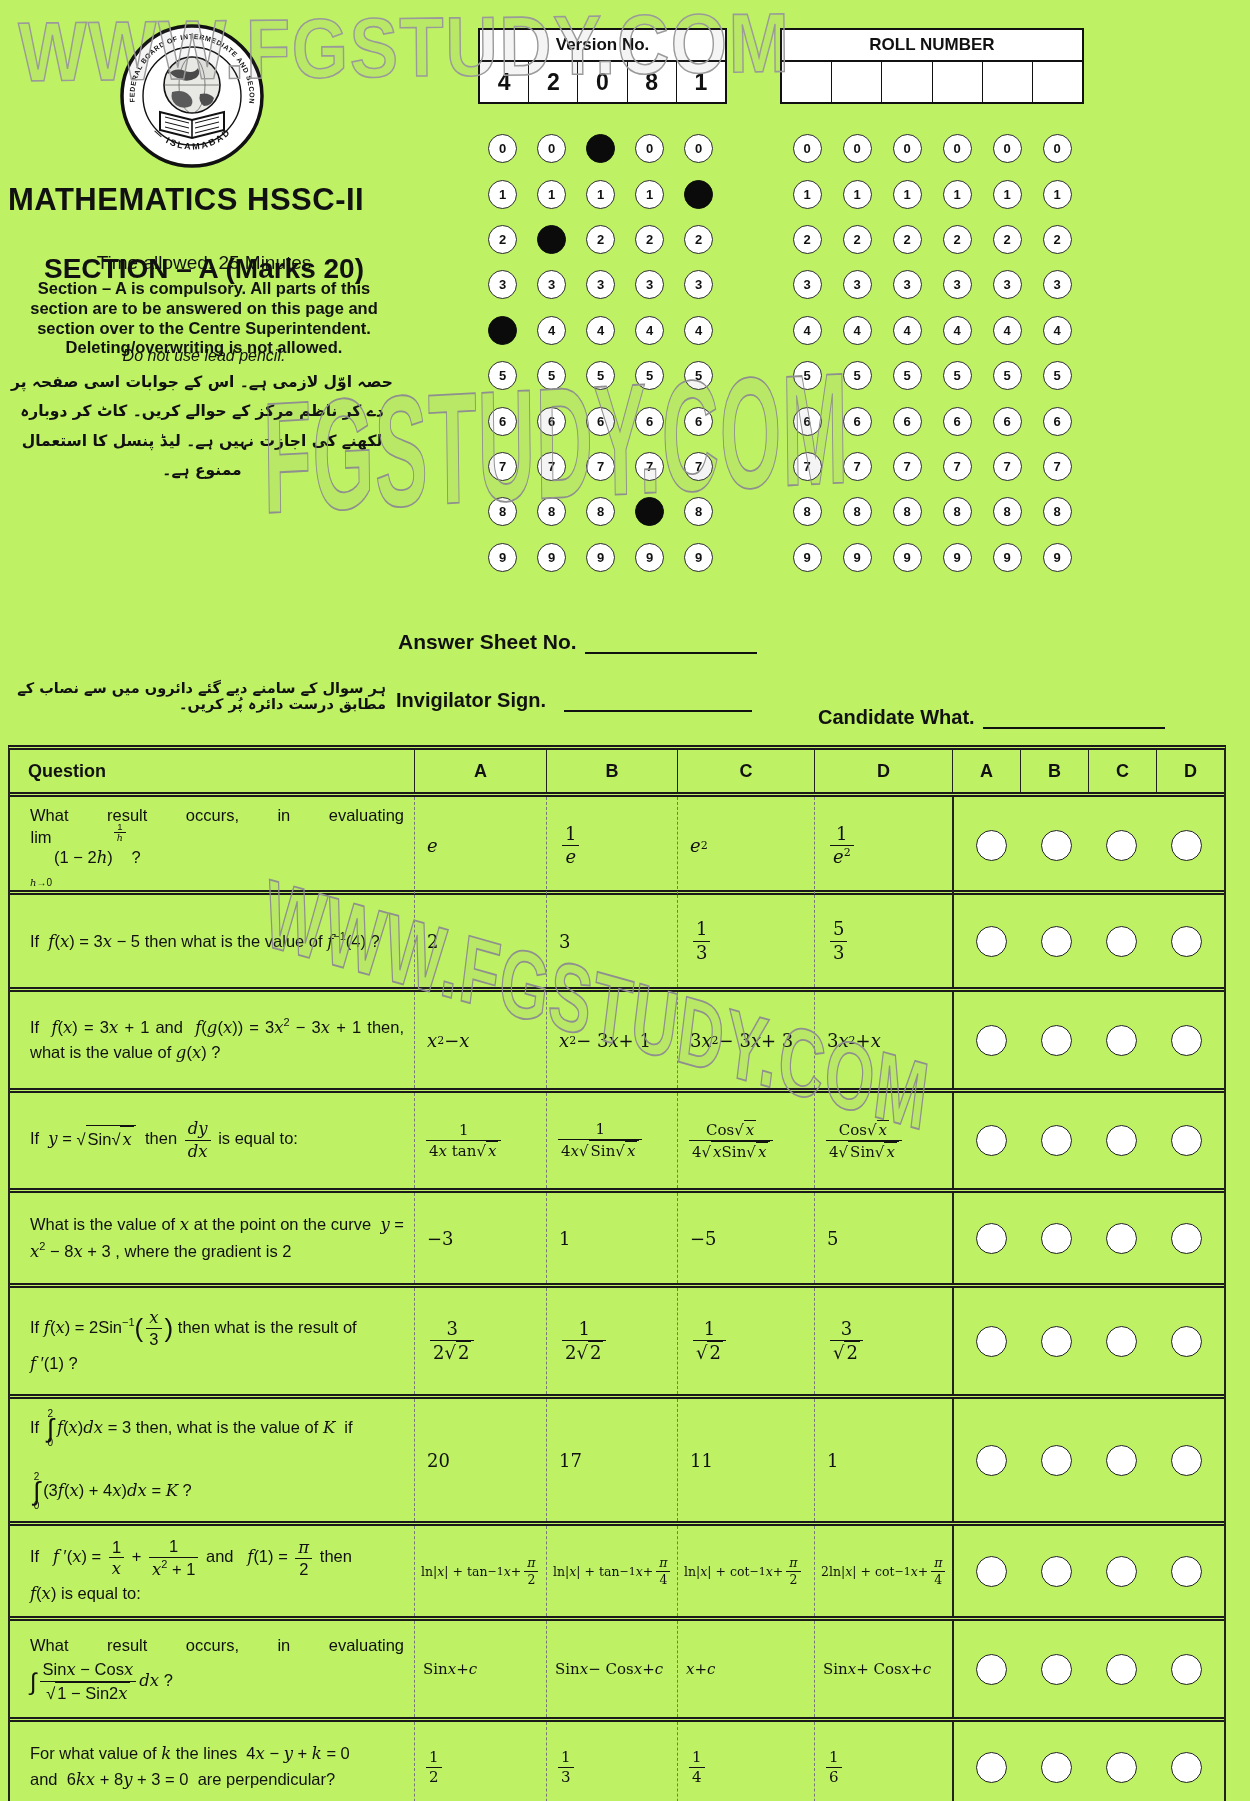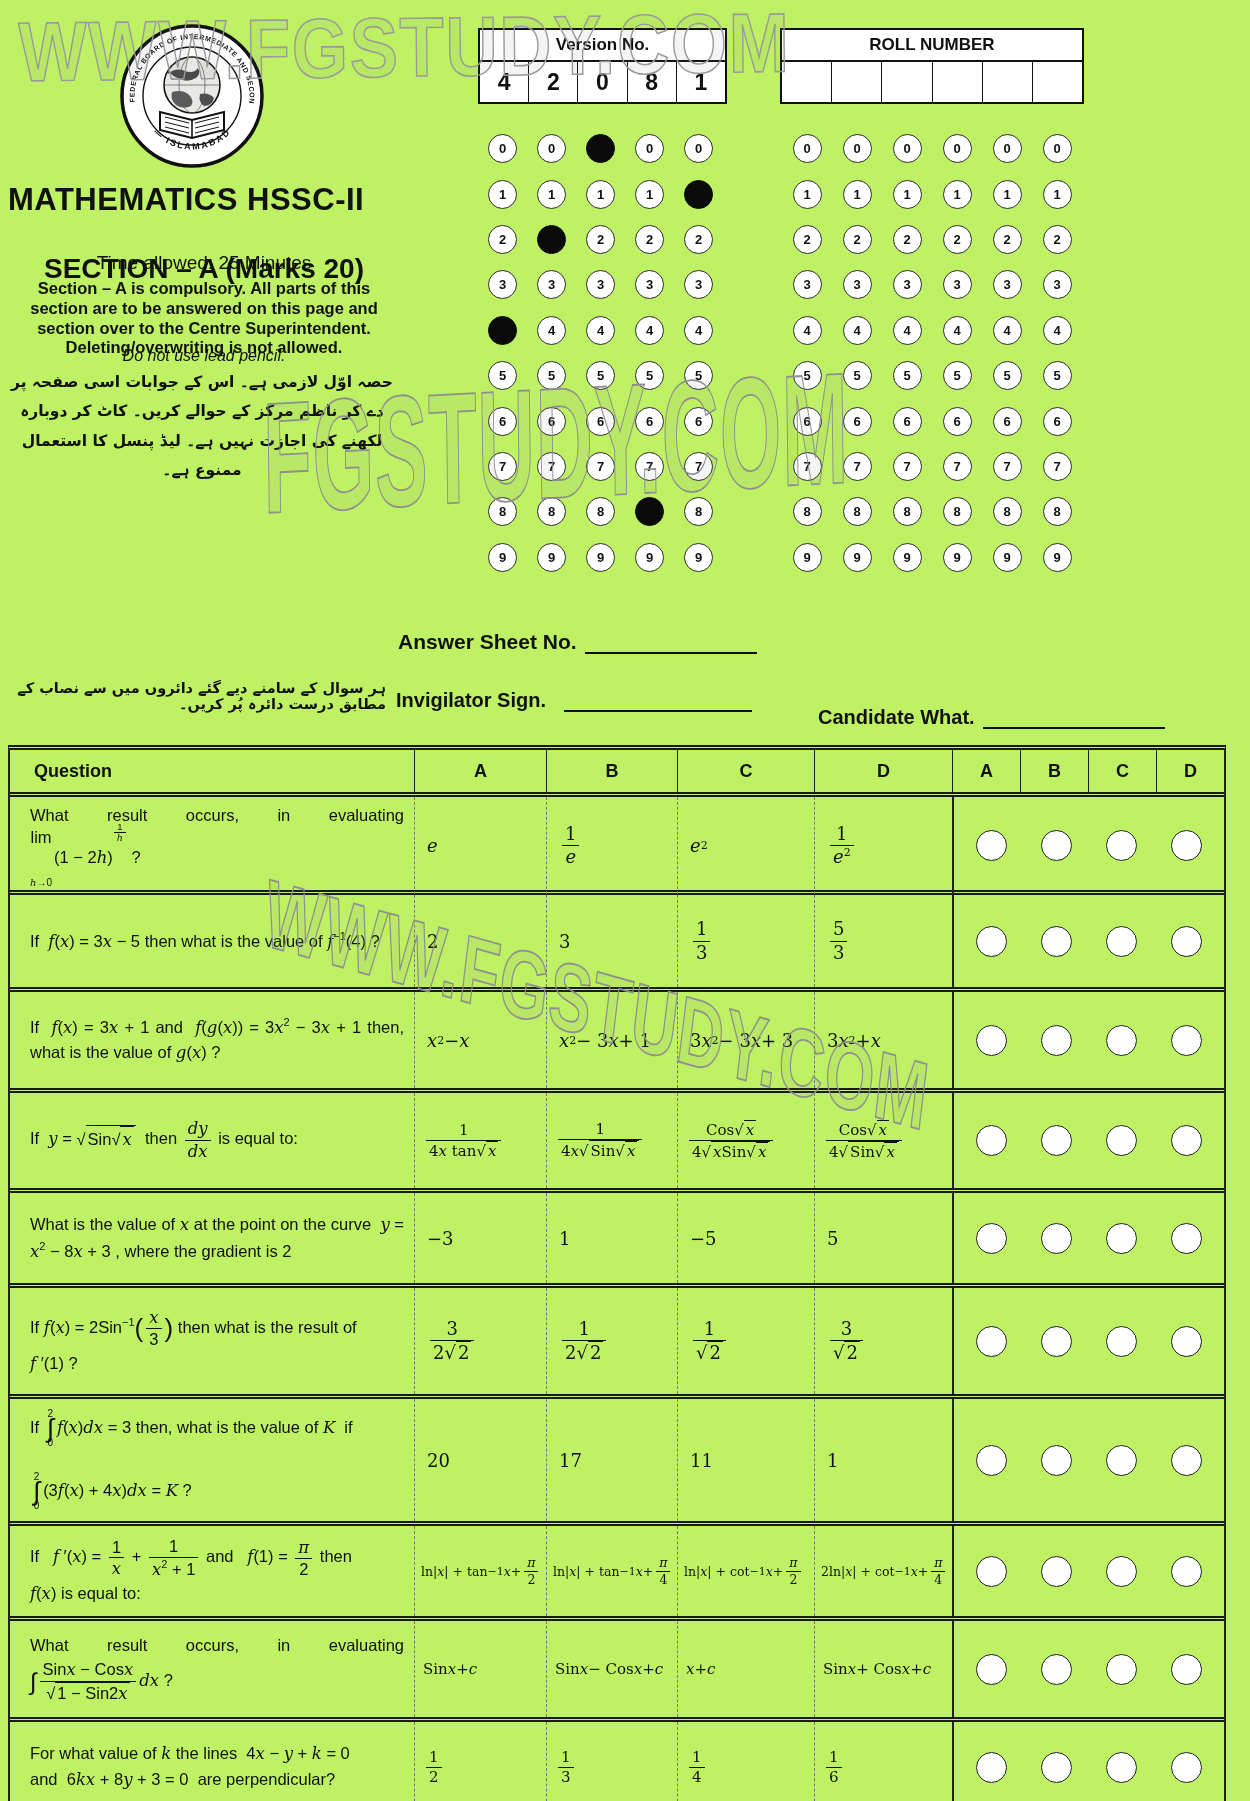--- a/index.html
+++ b/index.html
@@ -38,21 +38,21 @@
   .inv{position:absolute;left:14px;top:680px;display:flex;align-items:flex-end;gap:10px;}
   .inv .u{width:372px;text-align:right;font-size:14.5px;font-weight:600;direction:rtl;font-family:"DejaVu Sans",sans-serif;}
   .inv .lbl{font-size:20px;font-weight:800;}
   .fill{position:absolute;left:16px;top:712px;font-size:17.5px;font-weight:800;}
   .cand{position:absolute;left:818px;top:706px;font-size:20px;font-weight:800;display:flex;align-items:flex-end;}
   .uline{display:inline-block;border-bottom:2.5px solid #111;margin-left:8px;}
   
   .qtable{position:absolute;left:8px;top:745px;width:1214px;border-left:2.5px solid #222;border-right:2.5px solid #222;border-top:5px double #1a1a1a;background:transparent;z-index:3;}
   .thead{display:grid;grid-template-columns:404px 132px 131px 137px 138px 68px 68px 68px 68px;height:42px;border-bottom:5px double #1a1a1a;}
   .hc{display:flex;align-items:center;justify-content:center;font-weight:800;font-size:18px;border-left:1.5px solid #222;}
-  .hc:first-child{border-left:none;justify-content:flex-start;padding-left:24px;}
+  .hc:first-child{border-left:none;justify-content:flex-start;padding-left:18px;}
   .trow{display:grid;grid-template-columns:404px 132px 131px 137px 138px 272px;border-bottom:5px double #1a1a1a;align-items:center;}
   .qcell{padding:6px 10px 6px 20px;font-size:16.5px;line-height:1.55;text-align:justify;}
   .just{text-align:justify;text-align-last:justify;}
   .ocell{border-left:1.5px dashed #777;align-self:stretch;display:flex;align-items:center;padding-left:12px;font-family:"DejaVu Serif",serif;font-size:18px;}
   .os-sm .ocell{font-size:12.5px;padding-left:6px;}
   .os-md .ocell{font-size:15px;padding-left:8px;}
   .bzone{border-left:2px solid #222;align-self:stretch;display:flex;align-items:center;justify-content:space-between;padding:0 22px;}
   .abub{width:29px;height:29px;border:1.8px solid #222;border-radius:50%;background:#fff;}
   
   .qcell i,.ocell i{font-family:"DejaVu Serif",serif;font-style:italic;}

